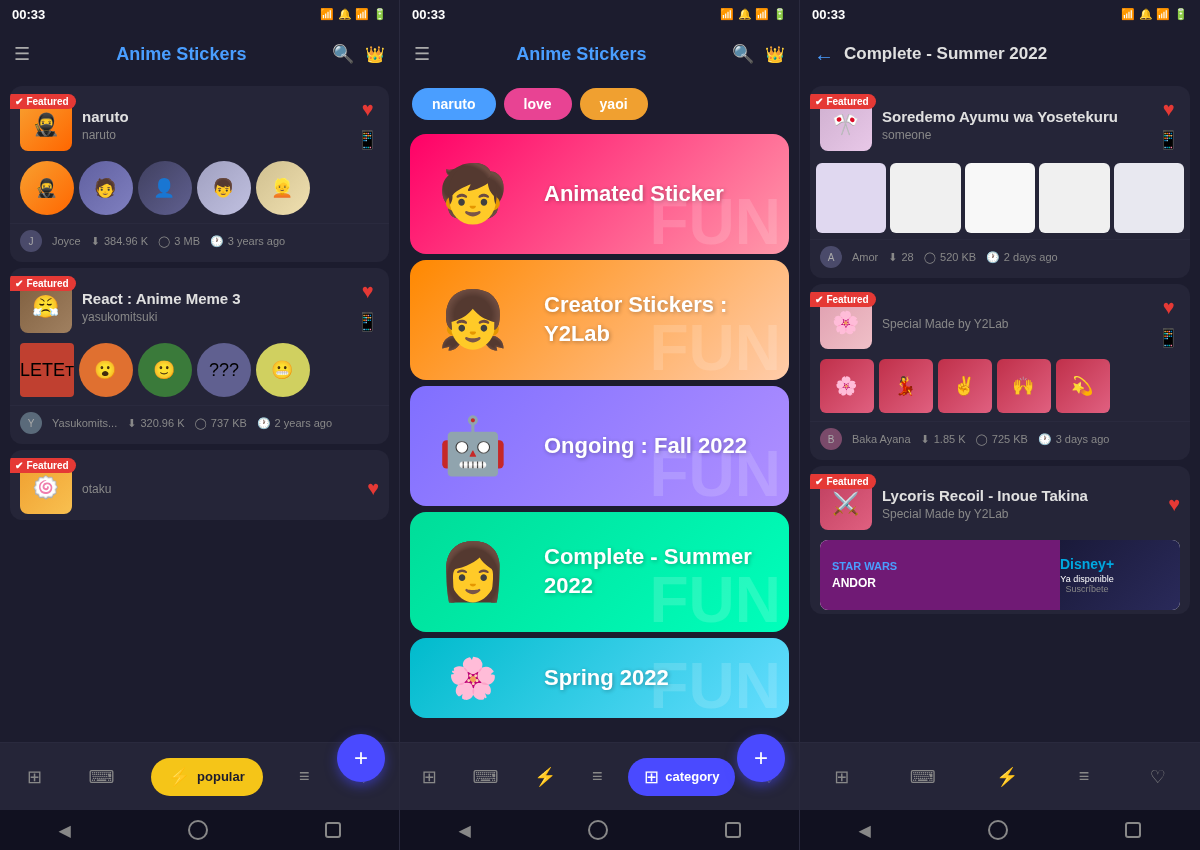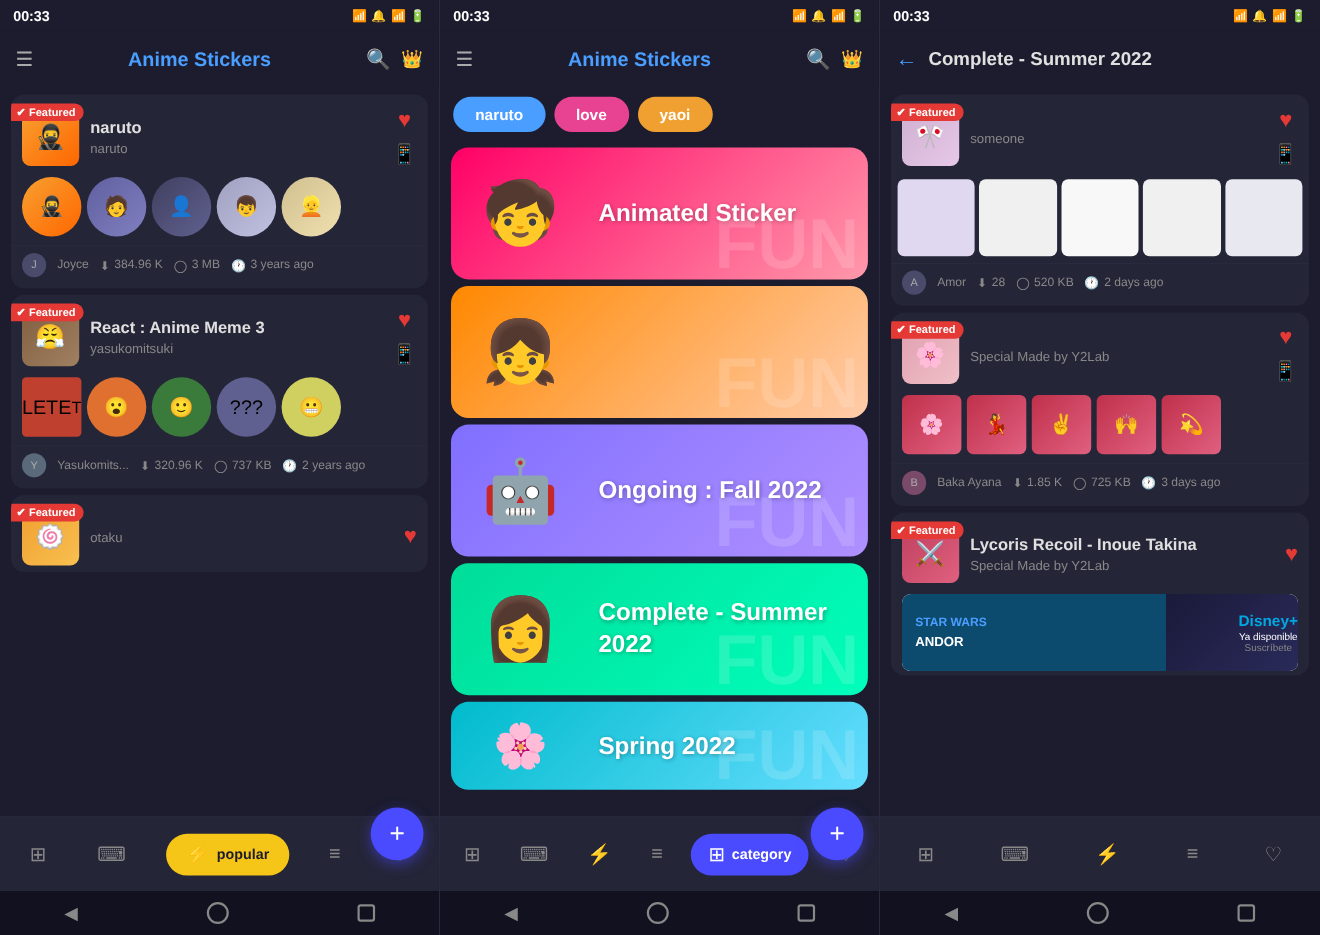--- a/index.html
+++ b/index.html
@@ -394,32 +394,32 @@
       margin: 4px 10px;
       border-radius: 8px;
       height: 70px;
       display: flex;
       align-items: center;
       overflow: hidden;
     }
     .ad-content {
       flex: 1;
       padding: 8px 12px;
-      background: #0c4a6e;
+      background: #701a75;
       height: 100%;
       display: flex;
       align-items: center;
     }
     .ad-image {
       width: 120px;
       height: 70px;
       background: linear-gradient(135deg, #1a1a3a, #2a2a5a);
       display: flex;
       align-items: center;
-      justify-content: flex-end;
+      justify-content: flex-start;
       font-size: 10px;
       color: #4a9eff;
     }
 
     
     .manga-thumb {
       background: #f0f0f0;
       border-radius: 6px;
     }
 
@@ -596,20 +596,21 @@
     </div>
 
     <div class="cat-card pink">
       <div class="cat-card-img">🧒</div>
       <span class="cat-card-label">Animated Sticker</span>
       <span class="cat-card-watermark">FUN</span>
     </div>
 
     <div class="cat-card orange">
       <div class="cat-card-img">👧</div>
+      <span class="cat-card-label">Creator Stickers : Y2Lab</span>
       <span class="cat-card-watermark">FUN</span>
     </div>
 
     <div class="cat-card purple">
       <div class="cat-card-img">🤖</div>
       <span class="cat-card-label">Ongoing : Fall 2022</span>
       <span class="cat-card-watermark">FUN</span>
     </div>
 
     <div class="cat-card green">
@@ -667,20 +668,21 @@
   <div class="content">
 
     <div class="sticker-card">
       <div class="featured-badge">
         <span class="featured-check">✔</span>
         <span>Featured</span>
       </div>
       <div class="card-header">
         <div class="card-avatar" style="background: linear-gradient(135deg, #d0b0d0, #e8c8e8);">🎌</div>
         <div class="card-info">
+          <div class="card-title">Soredemo Ayumu wa Yosetekuru</div>
           <div class="card-subtitle">someone</div>
         </div>
         <div class="card-header-right">
           <span class="heart-icon">♥</span>
           <span class="whatsapp-icon">📱</span>
         </div>
       </div>
 
       <div class="detail-stickers-grid">
         <div class="sticker-thumb manga-thumb" style="background:#e0d8f0;"></div>

